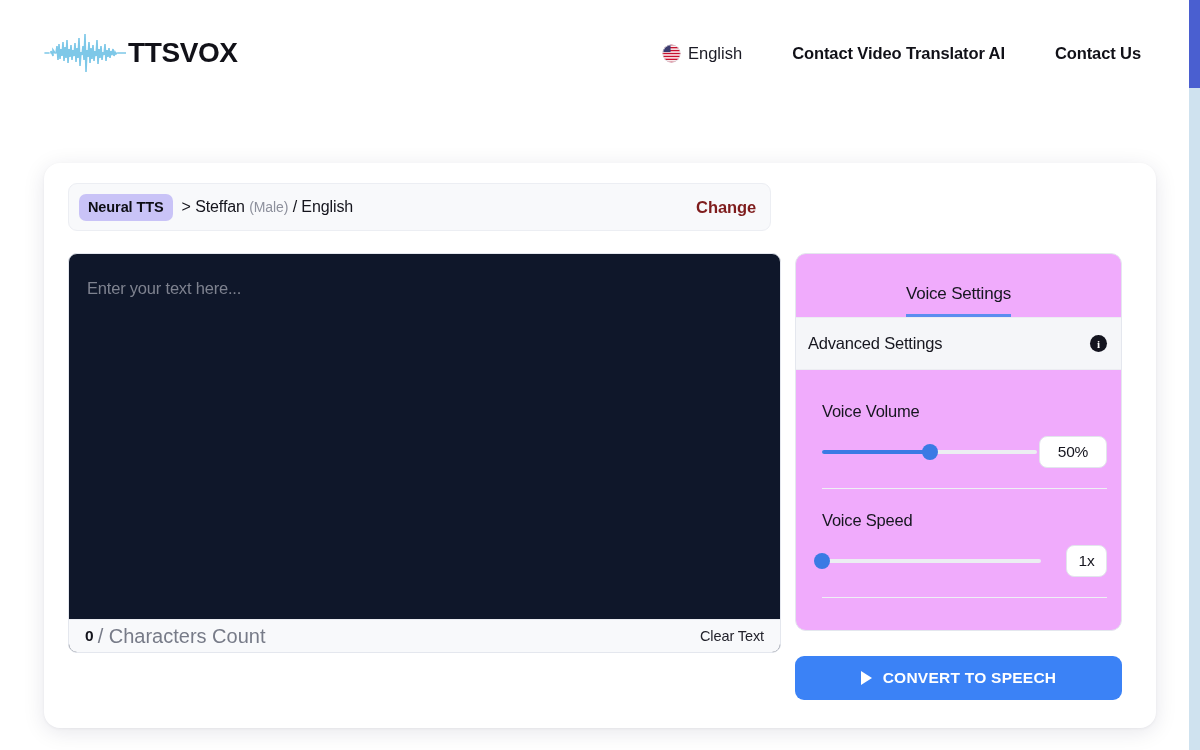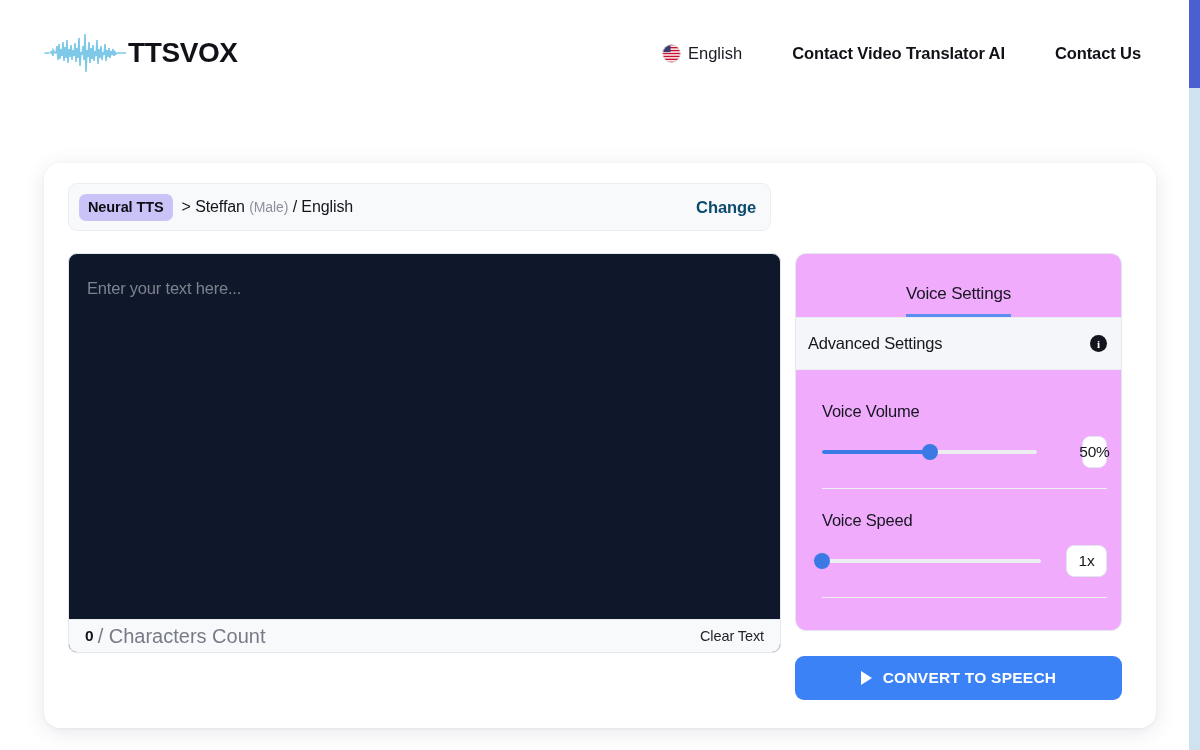--- a/index.html
+++ b/index.html
@@ -73,21 +73,21 @@
     background: #c9c3f7; color: #0d0d14;
     font-size: 14.5px; font-weight: 700;
     border-radius: 7px; padding: 5px 9px 6px;
     letter-spacing: -0.1px;
   }
   .voice-desc {
     margin-left: 9px; font-size: 16px; color: #14141c; letter-spacing: -0.1px;
   }
   .voice-desc .gender { color: #8d909c; font-size: 14px; }
   .change-link {
-    margin-left: auto; color: #0c4a6e; font-weight: 700;
+    margin-left: auto; color: #7f1d1d; font-weight: 700;
     font-size: 16.5px; cursor: pointer; letter-spacing: -0.1px;
   }
 
   
   .body-row { display: flex; gap: 14px; margin-top: 22px; }
 
   
   .editor {
     width: 713px; height: 400px;
     border: 1px solid #e4e7ee; border-radius: 9px;
@@ -273,21 +273,21 @@
 
         <div class="slider-group first">
           <div class="slider-label">Voice Volume</div>
           <div class="slider-row">
             <div class="slider-track-wrap" style="width:215px;">
               <div class="slider-track" style="width:215px;">
                 <div class="slider-fill" id="vol-fill" style="width: 50%;"></div>
                 <div class="slider-thumb" id="vol-thumb" style="left: 50%;"></div>
               </div>
             </div>
-            <span class="value-box" style="width:25px;">50%</span>
+            <span class="value-box" style="width:68px;">50%</span>
           </div>
           <div class="slider-divider"></div>
         </div>
 
         <div class="slider-group" style="padding-top:22px;">
           <div class="slider-label">Voice Speed</div>
           <div class="slider-row">
             <div class="slider-track-wrap" style="width:219px;">
               <div class="slider-track" style="width:219px;">
                 <div class="slider-fill" id="spd-fill" style="width: 0%;"></div>

